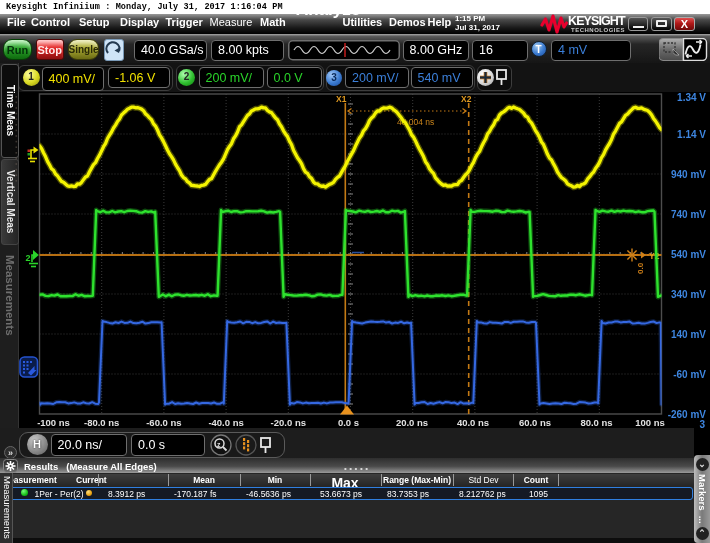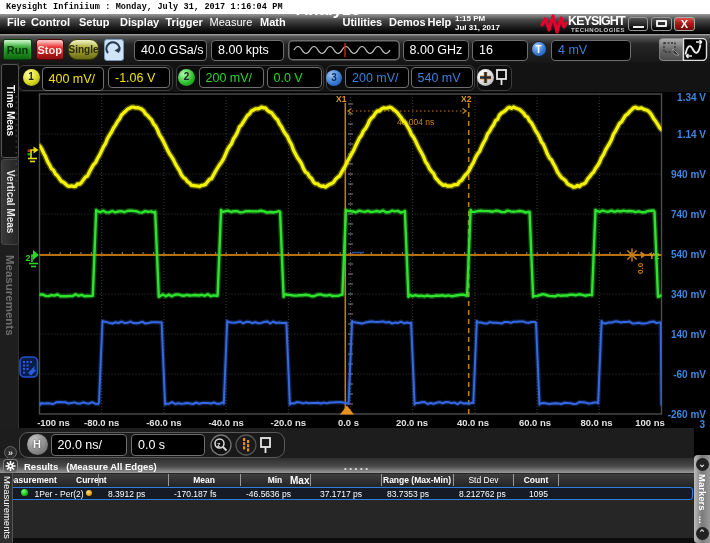--- a/index.html
+++ b/index.html
@@ -26,21 +26,21 @@
 <path d="M2,12 L5.5,6 L9,17 L13,3 L17,19 L21,5 L24,14 L26.5,10" fill="none" stroke="#e8002d" stroke-width="3.1" stroke-linejoin="round" stroke-linecap="round"></path>
 <text x="28" y="12" fill="#fff" font-size="12.5" font-weight="bold" letter-spacing="-0.9" font-family="Liberation Sans, sans-serif">KEYSIGHT</text>
 <text x="31" y="19" fill="#c8c8c8" font-size="6" font-weight="bold" letter-spacing="0.5" font-family="Liberation Sans, sans-serif">TECHNOLOGIES</text>
 </svg>
 <div class="abs" style="left:628px;top:16.5px;width:20px;height:14.5px;background:linear-gradient(#555,#222 60%,#000);border:1px solid #999;border-radius:3px"></div>
 <div class="abs" style="left:632.5px;top:25.5px;width:11px;height:2.5px;background:#eee"></div>
 <div class="abs" style="left:651px;top:16.5px;width:21px;height:14.5px;background:linear-gradient(#555,#222 60%,#000);border:1px solid #999;border-radius:3px"></div>
 <div class="abs" style="left:656px;top:20px;width:11px;height:7px;border:2px solid #eee;border-radius:1px"></div>
 <div class="abs" style="left:674px;top:16.5px;width:21px;height:14.5px;background:linear-gradient(#e05050,#b01818 45%,#700a0a);border:1px solid #aaa;border-radius:3px;color:#fff;font-weight:bold;font-size:11px;text-align:center;line-height:13px">X</div>
 <div class="abs" style="left:0;top:33.5px;width:710px;height:29.5px;background:linear-gradient(#a8a8a8,#5a5a5a 8%,#262626 35%,#161616)"></div>
-<div class="abs" style="left:3px;top:39px;width:29px;height:21px;border-radius:2px;background:linear-gradient(#8fe88f,#2aa02a 45%,#0e6b0e);border:1px solid #064006;color:#03330a;font-size:11px;font-weight:bold;text-align:center;line-height:20px;box-shadow:inset 0 5px 4px -2px rgba(255,255,255,.55)">Run</div>
+<div class="abs" style="left:3px;top:39px;width:29px;height:21px;border-radius:9px;background:linear-gradient(#8fe88f,#2aa02a 45%,#0e6b0e);border:1px solid #064006;color:#03330a;font-size:11px;font-weight:bold;text-align:center;line-height:20px;box-shadow:inset 0 5px 4px -2px rgba(255,255,255,.55)">Run</div>
 <div class="abs" style="left:35.5px;top:39px;width:28.5px;height:21px;border-radius:3px;background:linear-gradient(#ff9a9a,#e02222 45%,#8b0f0f);border:1px solid #500606;color:#ffe8e8;font-size:11px;font-weight:bold;text-align:center;line-height:20px;box-shadow:inset 0 5px 4px -2px rgba(255,255,255,.55)">Stop</div>
 <div class="abs" style="left:67.5px;top:39px;width:31.5px;height:21px;border-radius:9px;background:linear-gradient(#e0e08a,#a8a832 45%,#6b6b14);border:1px solid #3c3c08;color:#2a2a08;font-size:10px;font-weight:bold;text-align:center;line-height:20px;box-shadow:inset 0 5px 4px -2px rgba(255,255,255,.55)">Single</div>
 <svg class="abs" style="left:104px;top:38.5px" width="20" height="22">
 <rect x="0.5" y="0.5" width="19" height="21" rx="2.5" fill="#cfe4f7" stroke="#7a9ab8"></rect>
 <path d="M4,14 A6.5,6.5 0 1 1 15,12" fill="none" stroke="#243a50" stroke-width="2.2"></path>
 <path d="M16.5,8 L15,14 L10.5,11.5 Z" fill="#243a50"></path>
 </svg>
 <div class="box" style="left:134px;top:40px;width:73px;height:20.5px;color:#fff;font-size:12.5px">40.0 GSa/s</div>
 <div class="box" style="left:211px;top:40px;width:73px;height:20.5px;color:#fff;font-size:12.5px">8.00 kpts</div>
 <svg class="abs" style="left:288px;top:40px" width="112" height="20.5">
@@ -351,40 +351,40 @@
 </svg>
 <div class="abs" style="left:24px;top:461px;color:#fff;font-size:9.5px;font-weight:bold">Results&nbsp;&nbsp;&nbsp;(Measure All Edges)</div>
 <div class="abs" style="left:344px;top:464px;color:#ddd;font-size:8px;letter-spacing:2.5px">•••••</div>
 <div class="abs" style="left:0;top:473px;width:694px;height:65px;background:#262626"></div>
 <div class="abs" style="left:0;top:538px;width:710px;height:5px;background:#0d0d0d"></div>
 <div class="abs" style="left:8px;top:473.5px;width:686px;height:12.5px;background:linear-gradient(#3e3e3e,#262626)"></div>
 <div class="abs" style="left:2px;top:475px;width:110px;color:#fff;font-size:8.5px;font-weight:bold">Measurement</div>
 <div class="abs" style="left:76px;top:475px;width:110px;text-align:left;color:#fff;font-size:8.5px;font-weight:bold">Current</div>
 <div class="abs" style="left:149px;top:475px;width:110px;text-align:center;color:#fff;font-size:8.5px;font-weight:bold">Mean</div>
 <div class="abs" style="left:220px;top:475px;width:110px;text-align:center;color:#fff;font-size:8.5px;font-weight:bold">Min</div>
-<div class="abs" style="left:290px;top:475px;width:110px;color:#fff;font-size:10px;font-weight:bold">Max</div>
+<div class="abs" style="left:290px;top:475px;width:110px;text-align:center;color:#fff;font-size:14px;font-weight:bold">Max</div>
 <div class="abs" style="left:362px;top:475px;width:110px;text-align:center;color:#fff;font-size:8.5px;font-weight:bold">Range (Max-Min)</div>
 <div class="abs" style="left:428.5px;top:475px;width:110px;text-align:center;color:#fff;font-size:8.5px;font-weight:normal">Std Dev</div>
 <div class="abs" style="left:481px;top:475px;width:110px;text-align:center;color:#fff;font-size:8.5px;font-weight:bold">Count</div>
 <div class="abs" style="left:98px;top:474px;width:1px;height:11.5px;background:#999"></div>
 <div class="abs" style="left:168px;top:474px;width:1px;height:11.5px;background:#999"></div>
 <div class="abs" style="left:240px;top:474px;width:1px;height:11.5px;background:#999"></div>
 <div class="abs" style="left:310px;top:474px;width:1px;height:11.5px;background:#999"></div>
 <div class="abs" style="left:381px;top:474px;width:1px;height:11.5px;background:#999"></div>
 <div class="abs" style="left:453px;top:474px;width:1px;height:11.5px;background:#999"></div>
 <div class="abs" style="left:513px;top:474px;width:1px;height:11.5px;background:#999"></div>
 <div class="abs" style="left:558px;top:474px;width:1px;height:11.5px;background:#999"></div>
 <div class="abs" style="left:8px;top:486.5px;width:685px;height:13.5px;background:#151a24;border:1.5px solid #2f7fe0;border-radius:3px"></div>
 <div class="abs" style="left:21px;top:489px;width:7px;height:7px;border-radius:50%;background:radial-gradient(circle at 35% 30%,#7aff7a,#18c018 60%,#0a8a0a)"></div>
 <div class="abs" style="left:34.5px;top:489px;color:#fff;font-size:8.5px">1Per - Per(2)</div>
 <div class="abs" style="left:86px;top:489.5px;width:6px;height:6px;border-radius:50%;background:radial-gradient(circle at 35% 30%,#ffe080,#e8a010 60%,#a87008)"></div>
 <div class="abs" style="left:108px;top:489px;color:#fff;font-size:8.5px">8.3912 ps</div>
 <div class="abs" style="left:174px;top:489px;color:#fff;font-size:8.5px">-170.187 fs</div>
 <div class="abs" style="left:246px;top:489px;color:#fff;font-size:8.5px">-46.5636 ps</div>
-<div class="abs" style="left:320px;top:489px;color:#fff;font-size:8.5px">37.1717 ps</div>
+<div class="abs" style="left:320px;top:489px;color:#fff;font-size:8.5px">53.6673 ps</div>
 <div class="abs" style="left:387px;top:489px;color:#fff;font-size:8.5px">83.7353 ps</div>
 <div class="abs" style="left:459px;top:489px;color:#fff;font-size:8.5px">8.212762 ps</div>
 <div class="abs" style="left:529px;top:489px;color:#fff;font-size:8.5px">1095</div>
 <div class="abs" style="left:0;top:473px;width:13px;height:70px;background:#2e2e2e;border-right:1px solid #555"></div>
 <div class="vtab" style="left:1.5px;top:476px;color:#fff;font-size:9.5px">Measurements</div>
 <div class="abs" style="left:694px;top:455px;width:16px;height:88px;background:linear-gradient(90deg,#bdbdbd,#7a7a7a 50%,#9a9a9a);border-radius:4px 0 0 4px"></div>
 <div class="abs" style="left:695.5px;top:458px;width:13px;height:13px;border-radius:50%;background:#222;color:#ddd;font-size:9px;text-align:center;line-height:12px;font-weight:bold">⌄</div>
 <div class="vtab" style="left:697px;top:474px;color:#fff;font-size:9.5px;font-weight:bold">Markers&nbsp;&nbsp;...</div>
 <div class="abs" style="left:695.5px;top:527px;width:13px;height:13px;border-radius:50%;background:#222;color:#ddd;font-size:9px;text-align:center;line-height:12px;font-weight:bold">⌃</div>
 </body></html>

